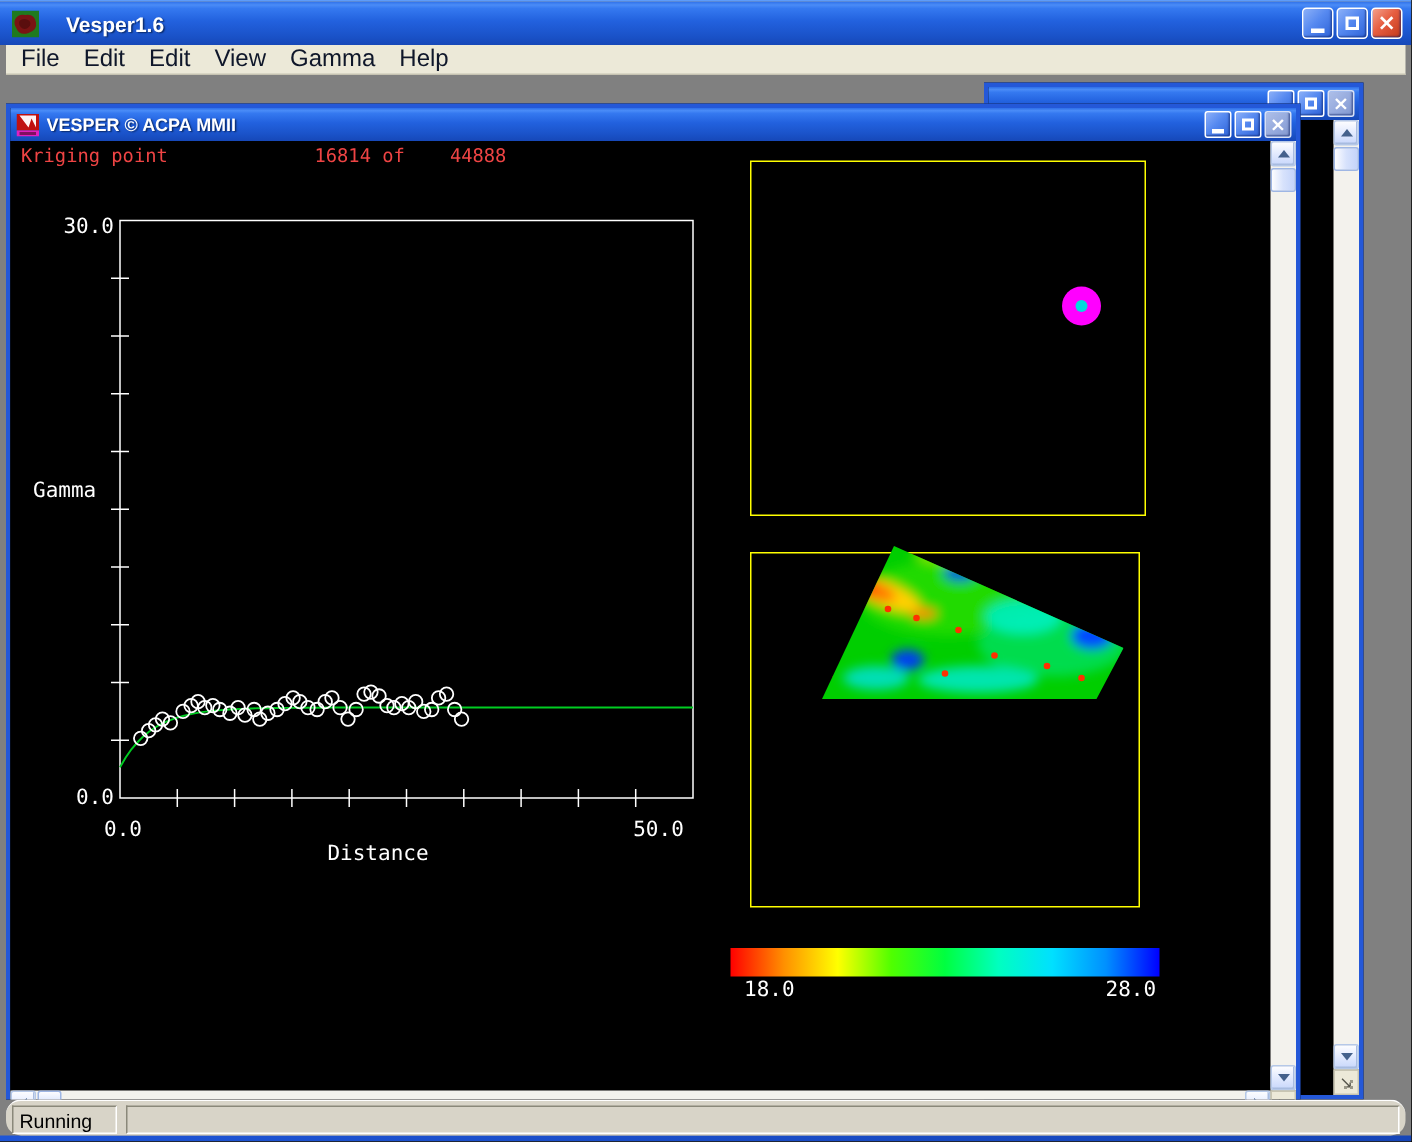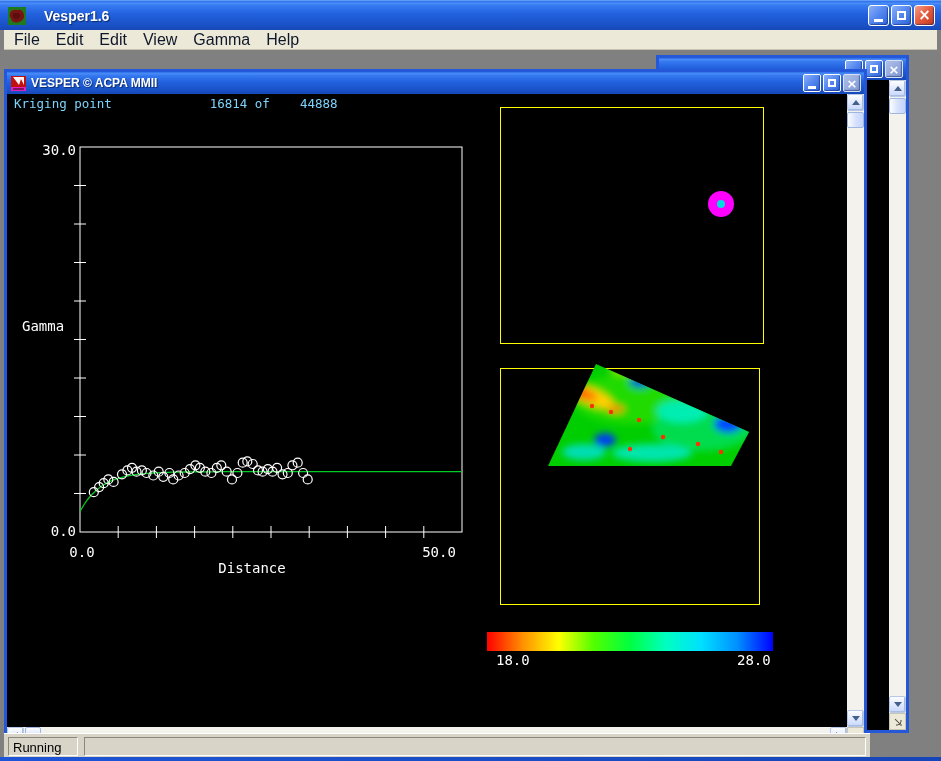--- a/index.html
+++ b/index.html
@@ -71,39 +71,39 @@
   .tri.left  { border-top:4px solid transparent; border-bottom:4px solid transparent; border-right:5px solid #44618C; }
   .tri.right { border-top:4px solid transparent; border-bottom:4px solid transparent; border-left:5px solid #44618C; }
   .grip-box { position:absolute; width:17px; height:17px; right:0; bottom:0; background:#ECE9D8;
     border:1px solid #C8C5B2; display:flex; align-items:center; justify-content:center; }
   .grip-box .arrow { color:#55544A; font-size:11px; line-height:11px; font-family:"DejaVu Sans",sans-serif; }
   .grip-box .dots { position:absolute; right:3px; bottom:3px; width:2px; height:2px; background:#9A9888;
     box-shadow:-4px 0 #9A9888, 0 -4px #9A9888; }
 
   
   #canvas { position:absolute; left:0; top:0; right:17px; bottom:17px; background:#000; overflow:hidden; }
-  #kriging-text { position:absolute; left:7px; top:2px; color:#7dd3fc;
+  #kriging-text { position:absolute; left:7px; top:2px; color:#ef4444;
     font-family:"DejaVu Sans Mono", monospace; font-size:12.5px; white-space:pre; }
   #variogram { position:absolute; left:0; top:0; }
 
   .map-frame { position:absolute; background:#000; border:1px solid #FFFF00; }
   #nbr-box { left:493px; top:13px; width:264px; height:237px; }
   #krig-box { left:493px; top:274px; width:260px; height:237px; }
   #current-pt { position:absolute; left:207px; top:83px; width:26px; height:26px; border-radius:50%;
     background:#FF00FF; display:flex; align-items:center; justify-content:center; }
   #current-pt .center { width:8px; height:8px; border-radius:50%; background:#00DDDD; }
   #field-map { position:absolute; left:525px; top:255px; z-index:3; }
 
   #colorbar { position:absolute; left:480px; top:538px; width:286px; height:19px; }
   .cb-label { position:absolute; top:558px; color:#fff; font-family:"DejaVu Sans Mono", monospace; font-size:14px; }
   #cb-min { left:489px; } #cb-max { left:730px; }
 
   
-  #statusbar { position:absolute; left:4px; top:733px; width:866px; height:24px; background:#D8D4C8; z-index:55;
-    border-top:1px solid #fff; }
+  #statusbar { position:absolute; left:4px; top:733px; width:933px; height:24px; background:#D8D4C8; z-index:55;
+    border-top:1px solid #fff;border-radius:10px; }
   .sb-panel { position:absolute; top:3px; height:19px; background:#D8D4C8;
     border:1px solid; border-color:#8A887A #FFFFFF #FFFFFF #8A887A; }
   #panel-state { left:4px; width:70px; font-size:13px; color:#000; padding:2px 4px; }
   #panel-main { left:80px; right:4px; }
 </style>
 </head>
 <body>
 
 <div id="app">
 

